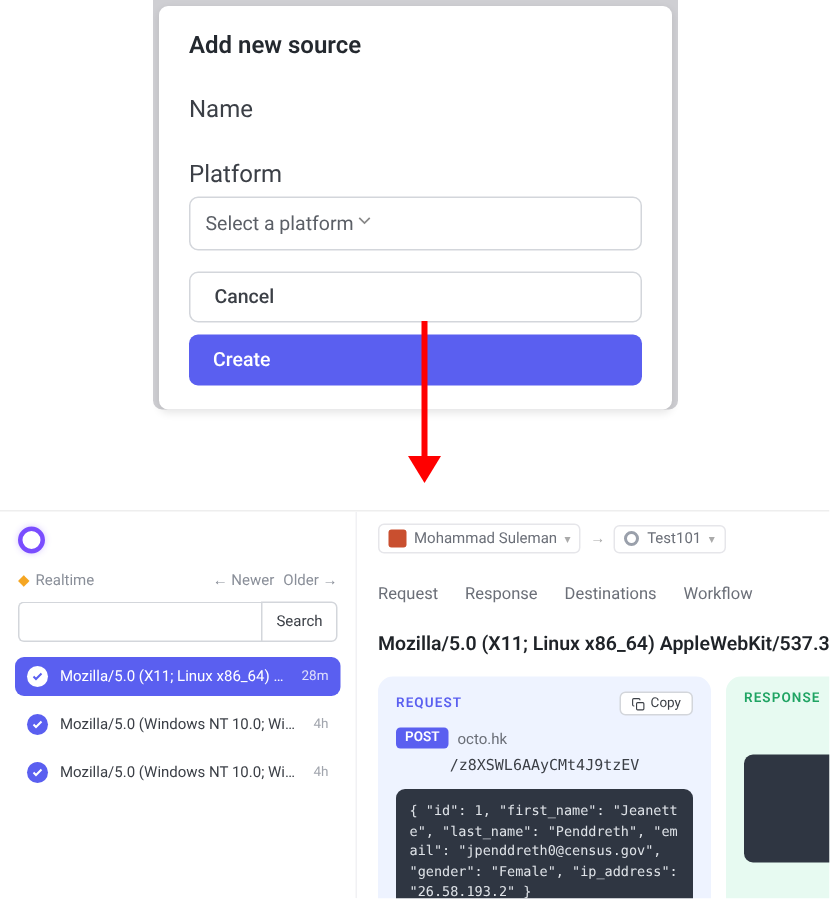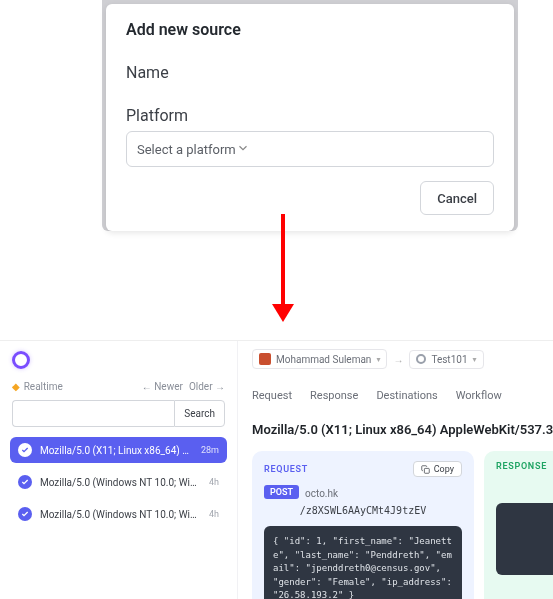--- a/index.html
+++ b/index.html
@@ -1,26 +1,26 @@
 <!DOCTYPE html>
 <html><head>
 <meta charset="utf-8">
 <style>
   * { box-sizing: border-box; margin: 0; padding: 0; font-family: -apple-system, BlinkMacSystemFont, "Segoe UI", Roboto, sans-serif; }
   body { background: #fff; width: 553px; height: 599px; position: relative; overflow: hidden; }
 
   
-  .modal-wrap { position: absolute; left: 102px; top: 0; width: 416px; background:#cfcfd3; padding:4px 4px 0 4px; border-radius:0 0 6px 6px;}
+  .modal-wrap { position: absolute; left: 102px; top: 0; width: 350px; background:#cfcfd3; padding:4px 4px 0 4px; border-radius:0 0 6px 6px;}
   .modal { background:#fff; border-radius:6px; padding:16px 20px 16px 20px; box-shadow:0 2px 6px rgba(0,0,0,.1);}
   .modal h2 { font-size:16px; font-weight:600; color:#24292f; margin-bottom:10px;}
   .modal label { display:block; font-size:16px; color:#3b3f46; margin-bottom:6px;margin-top:24px;}
   .modal input[type=text] { width:100%; height:34px; border:2px solid #6a6df0; border-radius:6px; padding:0 10px; font-size:13px; outline:none; margin-bottom:12px;}
   .platform-select { width:100%; height:36px; border:1px solid #d3d6db; border-radius:6px; padding:0 10px; font-size:13px; color:#5b5f66; display:flex; align-items:center; justify-content:flex-start; cursor:pointer;}
   .chevron { color:#888; }
-  .modal-actions { display:flex; justify-content:flex-end; gap:8px; margin-top:14px;}
+  .modal-actions { display:flex; justify-content:flex-end; gap:8px; margin-top:14px;flex-direction:column;}
   .btn { height:34px; border-radius:6px; padding:0 16px; font-size:13px; font-weight:500; cursor:pointer; display:flex; align-items:center;}
   .btn-cancel { background:#fff; border:1px solid #d3d6db; color:#3b3f46;}
   .btn-create { background:#5a5ff0; border:none; color:#fff;}
 
   
   .arrow { position:absolute; left:268px; top:214px;}
 
   
   .app { position:absolute; left:0; top:340px; width:553px; height:259px; background:#fff; display:flex; overflow:hidden; border-top:1px solid #eee;}
   .sidebar { width:238px; border-right:1px solid #f1f1f4; display:flex; flex-direction:column;}
@@ -87,20 +87,21 @@
     <div class="platform-select">
       <span>Select a platform</span>
       <span class="chevron">
         <svg width="14" height="14" viewBox="0 0 24 24" fill="none" stroke="currentColor" stroke-width="2">
             <polyline points="6 9 12 15 18 9"></polyline>
           </svg>
       </span>
     </div>
     <div class="modal-actions">
       <button class="btn btn-cancel">Cancel</button>
+      <button class="btn btn-create">Create</button>
     </div>
   </div>
 </div>
 
 <svg class="arrow" width="30" height="110">
   <line x1="15" y1="0" x2="15" y2="95" stroke="#ff0000" stroke-width="4"></line>
   <polygon points="15,108 4,90 26,90" fill="#ff0000"></polygon>
 </svg>
 
 <div class="app">

